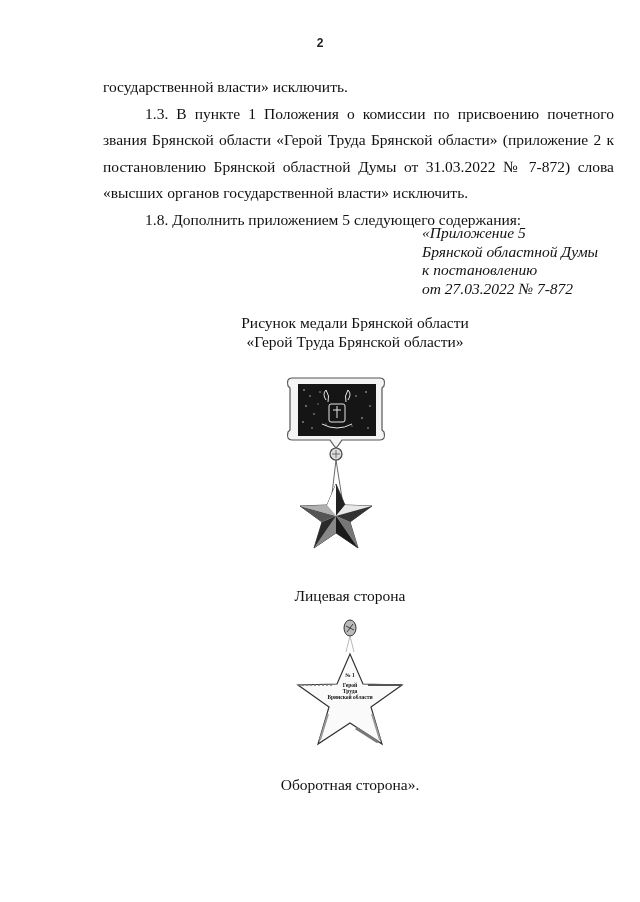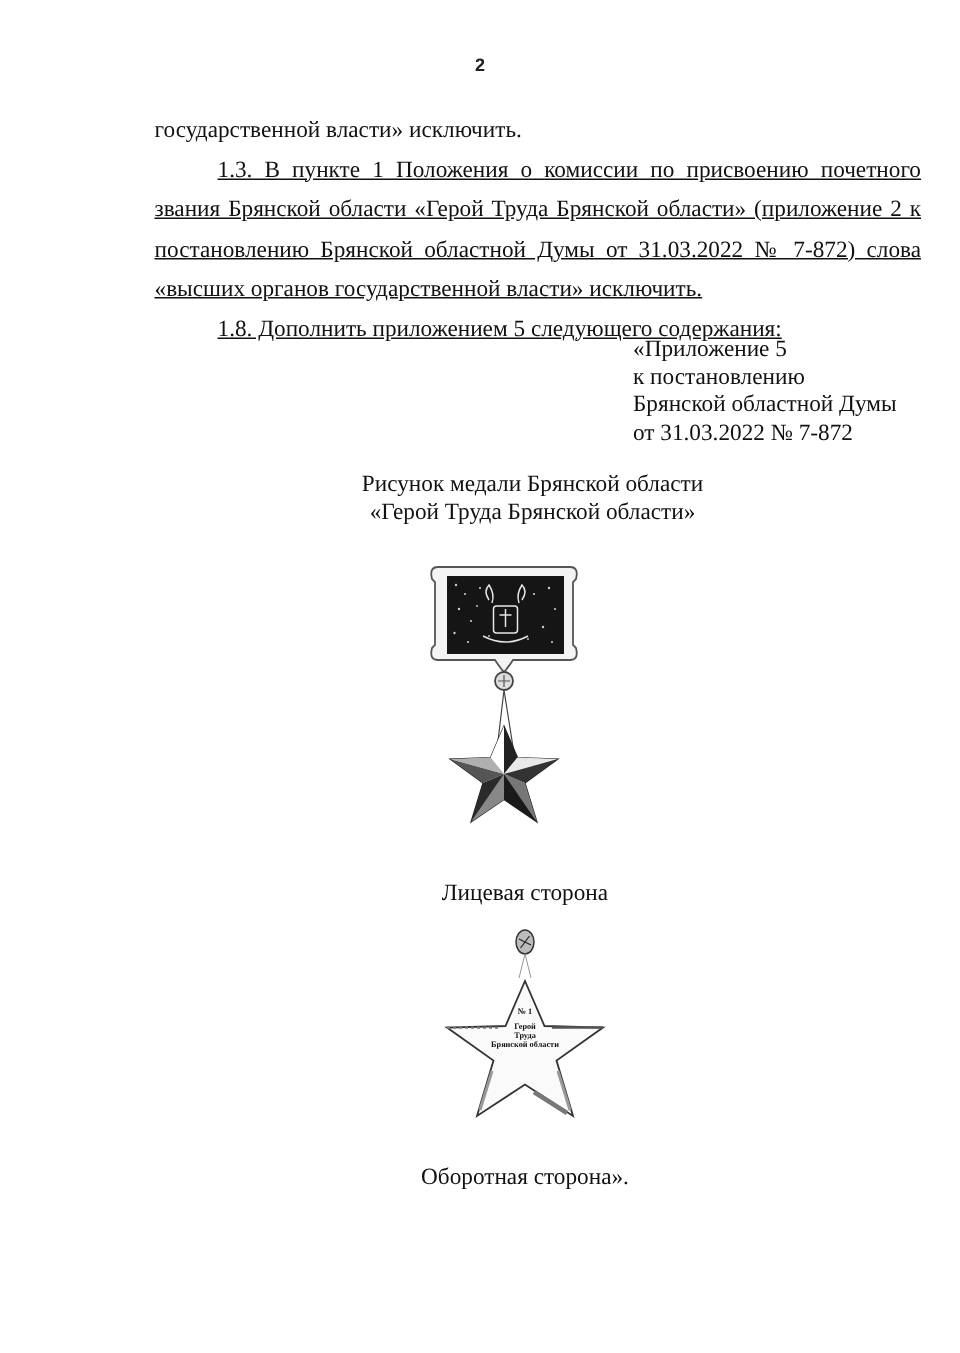--- a/index.html
+++ b/index.html
@@ -9,25 +9,25 @@
     }
     .page-number {
       position: absolute; top: 36px; left: 0; width: 640px; text-align: center;
       font-family: "Liberation Sans", "DejaVu Sans", sans-serif; font-size: 12px; font-weight: bold; color: #222;
     }
     .body-text {
       position: absolute; left: 103px; width: 511px; top: 62px;
       font-size: 15.5px; line-height: 26.5px; margin-top: 12px;
     }
     .body-text p { margin: 0; text-align: justify; text-align-last: left; }
-    .body-text p.indent { text-indent: 42px; text-decoration: underline; }
+    .body-text p.indent { text-indent: 42px; }
     .appendix-ref {
       position: absolute; left: 422px; top: 224px; font-size: 15.5px; line-height: 18.5px;
     }
-    .appendix-ref div { white-space: nowrap; }
+    .appendix-ref div { white-space: nowrap; font-style: italic; }
     .figure-title {
       position: absolute; left: 0; width: 710px; top: 313px; text-align: center;
       font-size: 15.5px; line-height: 19px;
     }
     .caption {
       position: absolute; left: 0; width: 700px; text-align: center; font-size: 15.5px;
     }
     .caption.front { top: 587px; }
     .caption.back { top: 776px; }
     .medal { position: absolute; }
@@ -44,23 +44,23 @@
 <div class="page-number">2</div>
 
 <div class="body-text">
   <p>государственной власти» исключить.</p>
   <p class="indent">1.3. В пункте 1 Положения о комиссии по присвоению почетного звания Брянской области «Герой Труда Брянской области» (приложение 2 к постановлению Брянской областной Думы от 31.03.2022 № 7-872) слова «высших органов государственной власти» исключить.</p>
   <p class="indent">1.8. Дополнить приложением 5 следующего содержания:</p>
 </div>
 
 <div class="appendix-ref">
   <div>«Приложение 5</div>
+  <div>Брянской областной Думы</div>
   <div>к постановлению</div>
-  <div>Брянской областной Думы</div>
-  <div>от 31.03.2022 № 7-872</div>
+  <div>от 27.03.2022 № 7-872</div>
 </div>
 
 <div class="figure-title">
   <div>Рисунок медали Брянской области</div>
   <div>«Герой Труда Брянской области»</div>
 </div>
 
 <div class="medal front">
   <svg width="120" height="206" viewBox="0 0 120 206">
 

